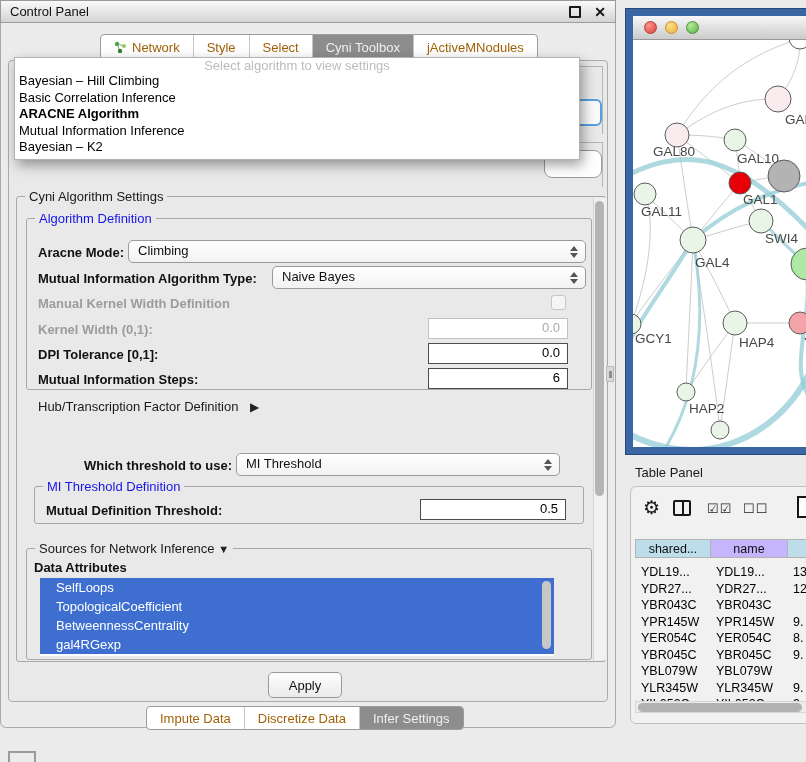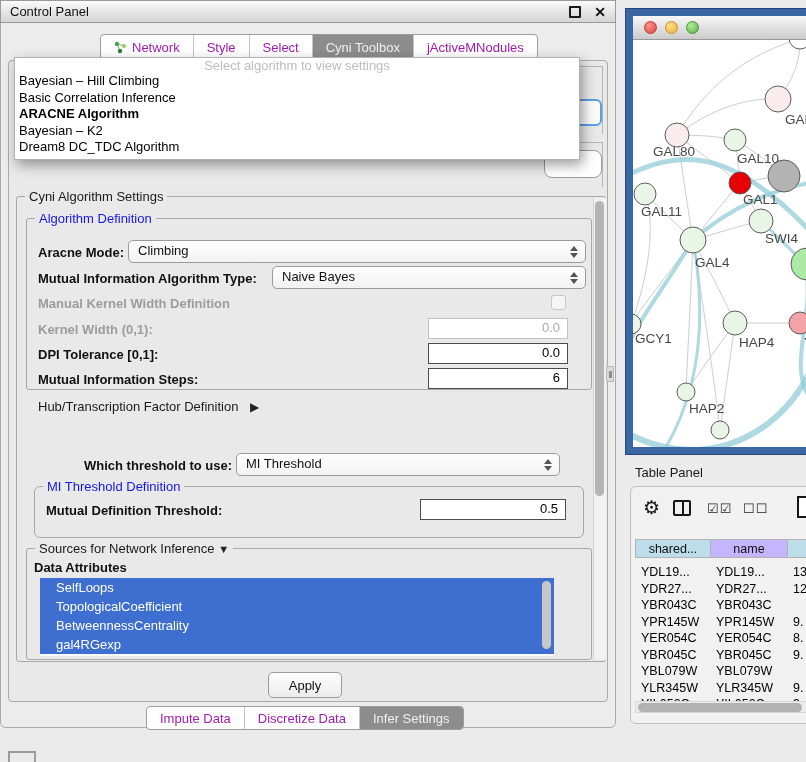--- a/index.html
+++ b/index.html
@@ -9,21 +9,21 @@
   
   .cp-window{left:0;top:8;width:616px;height:728px;background:#ececec;border:1px solid #aaa;
              border-radius:0 0 6px 6px;box-sizing:border-box;}
   .cp-titlebar{left:0;top:8;width:616px;height:23px;background:linear-gradient(#fafafa,#d4d4d4);
                border:1px solid #9a9a9a;box-sizing:border-box;display:flex;align-items:center;padding:0 9px;z-index:3;}
   .cp-title{font-size:13px;color:#111;flex:1;}
   .float-ico{width:8px;height:8px;border:2px solid #1a1a1a;border-radius:1px;margin-right:13px;}
   .close-x{font-size:14px;font-weight:bold;color:#111;line-height:1;}
   
   .tabgroup{display:flex;border:1px solid #9c9c9c;border-radius:4px;overflow:hidden;background:#fff;height:24px;z-index:3;}
-  .tab{font-size:13px;color:#a21caf;display:flex;align-items:center;justify-content:center;
+  .tab{font-size:13px;color:#a16207;display:flex;align-items:center;justify-content:center;
        padding:0 13px;border-right:1px solid #c6c6c6;white-space:nowrap;gap:5px;}
   .tab:last-child{border-right:none;}
   .tab.sel{background:#8d8d8d;color:#f0f0f0;}
   
   .content-panel{left:8px;top:60px;width:600px;height:642px;background:#e9e9e9;border:1px solid #ababab;
                  border-radius:4px;box-sizing:border-box;}
   
   .frag-border{border-right:1px solid #b5b5b5;border-top:1px solid #b5b5b5;z-index:2;}
   .frag-combo-blue{left:572px;top:99px;width:30px;height:27px;border:2px solid #5b9fe0;border-radius:6px;
                    background:#fbfbfb;box-sizing:border-box;z-index:2;}
@@ -155,22 +155,22 @@
   <div class="abs frag-border" style="left:560px;top:66px;width:42px;height:67px;"></div>
   <div class="abs frag-border" style="left:560px;top:142px;width:42px;height:44px;"></div>
   <div class="abs frag-combo-blue"></div>
   <div class="abs frag-combo-white"></div>
 
   <div class="abs dropdown">
     <div class="dd-prompt">Select algorithm to view settings</div>
     <div class="dd-item">Bayesian – Hill Climbing</div>
     <div class="dd-item">Basic Correlation Inference</div>
     <div class="dd-item bold">ARACNE Algorithm</div>
+    <div class="dd-item">Mutual Information Inference</div>
     <div class="dd-item">Bayesian – K2</div>
-    <div class="dd-item">Dream8 DC_TDC Algorithm</div>
   </div>
 
   <div class="abs group" style="left:16px;top:196px;width:590px;height:466px;">
     <span class="gtitle">Cyni Algorithm Settings</span>
   </div>
 
   <div class="abs group" style="left:26px;top:218px;width:566px;height:172px;">
     <span class="gtitle blue">Algorithm Definition</span>
   </div>
 
@@ -203,21 +203,21 @@
     <span style="font-size:12px;color:#222;margin-left:8px;">▶</span>
   </span>
 
 
   <span class="abs blabel" style="left:84px;top:458px;">Which threshold to use:</span>
   <div class="abs combo" style="left:236px;top:453px;width:324px;">
     <span>MI Threshold</span>
     <span class="spin"></span>
   </div>
 
-  <div class="abs group" style="left:34px;top:486px;width:550px;height:52px;border-radius:6px;">
+  <div class="abs group" style="left:34px;top:486px;width:550px;height:38px;">
     <span class="gtitle blue">MI Threshold Definition</span>
   </div>
   <span class="abs blabel" style="left:46px;top:503px;">Mutual Definition Threshold:</span>
   <div class="abs numfield" style="left:420px;top:499px;width:146px;">0.5</div>
 
   <div class="abs group" style="left:26px;top:548px;width:566px;height:112px;">
     <span class="gtitle">
       <span>Sources for Network Inference</span>
       <span style="font-size:11px;color:#222;">▼</span>
     </span>

